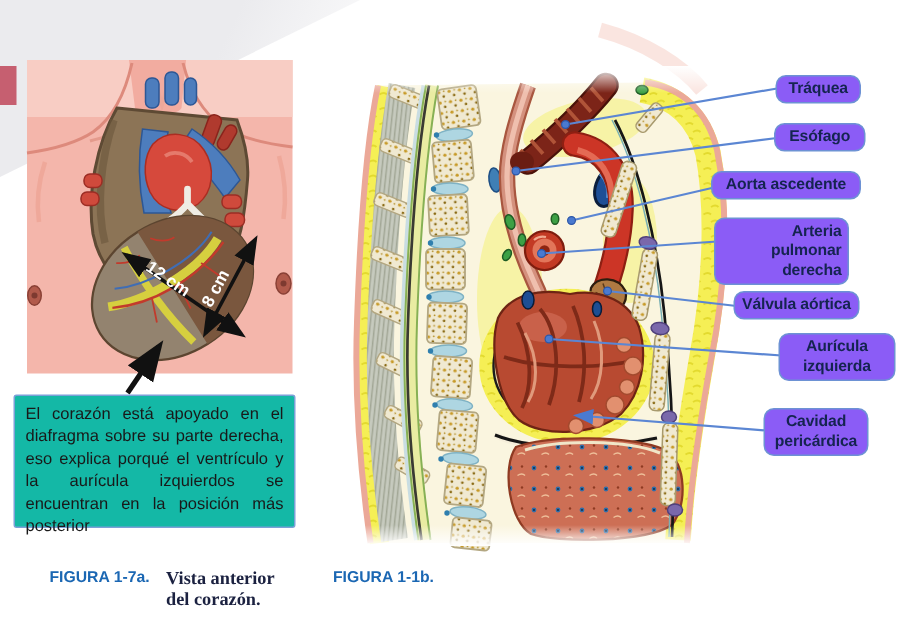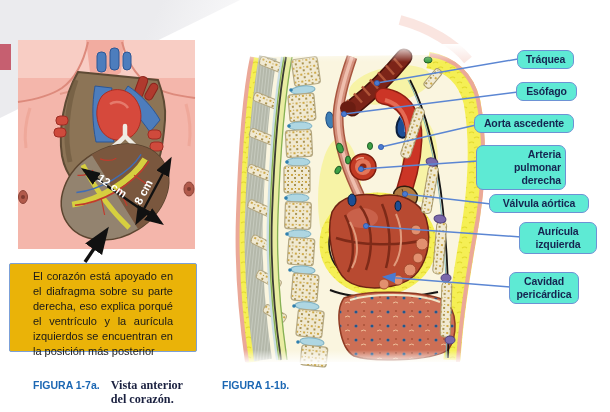--- a/index.html
+++ b/index.html
@@ -4,33 +4,33 @@
 <style>
   html,body{margin:0;padding:0;background:#fff;}
   .page{position:relative;width:610px;height:412px;background:#fff;overflow:hidden;
         font-family:"Liberation Sans",sans-serif;}
   .bg-triangle{position:absolute;left:0;top:0;width:240px;height:118px;
         background:linear-gradient(115deg,#ebebee 55%,rgba(235,235,238,0));
         clip-path:polygon(0 0,100% 0,0 100%);}
   .accent-square{position:absolute;left:0;top:44px;width:11px;height:26px;background:#c65f70;}
   svg.art{position:absolute;left:0;top:0;z-index:1;}
   .note-box{position:absolute;left:9px;top:263px;width:188px;height:89px;z-index:2;
-        background:#eab308;border:1.2px solid #7ba0d8;border-radius:2px;box-sizing:border-box;
-        padding:5px 23px;}
+        background:#14b8a6;border:1.2px solid #7ba0d8;border-radius:2px;box-sizing:border-box;
+        padding:5px 7px;}
   .note-box p{margin:0;font:11px/1.37 "Liberation Sans",sans-serif;color:#191919;
         text-align:justify;}
-  .lbl{position:absolute;z-index:3;background:#5eead4;border:1.5px solid #6d92d4;
+  .lbl{position:absolute;z-index:3;background:#8b5cf6;border:1.5px solid #6d92d4;
         border-radius:7px;padding:2px 4px;box-sizing:border-box;
         font:bold 10.5px/1.25 "Liberation Sans",sans-serif;letter-spacing:-0.1px;
         color:#152450;text-align:center;}
   .lbl-1{left:517px;top:50px;width:57px;}
   .lbl-2{left:516px;top:82px;width:61px;}
   .lbl-3{left:474px;top:114px;width:100px;}
   .lbl-4{left:476px;top:145px;width:90px;text-align:right;}
-  .lbl-5{left:489px;top:194px;width:100px;}
+  .lbl-5{left:489px;top:194px;width:84px;}
   .lbl-6{left:519px;top:222px;width:78px;}
   .lbl-7{left:509px;top:272px;width:70px;}
   .caption{position:absolute;z-index:2;display:flex;align-items:flex-start;}
   .caption-a{left:20px;top:378px;width:180px;}
   .caption-b{left:209px;top:378px;width:380px;}
   .fig-num{flex:none;font:bold 10.5px/1.2 "Liberation Sans",sans-serif;color:#1b67b3;
         white-space:nowrap;margin-right:11px;padding-top:1px;padding-left:13px;}
   .fig-text{font:bold 12.2px/1.18 "Liberation Serif",serif;color:#1b2140;}
   .caption-a .fig-text{width:100px;}
   .caption-b .fig-text{width:272px;}

